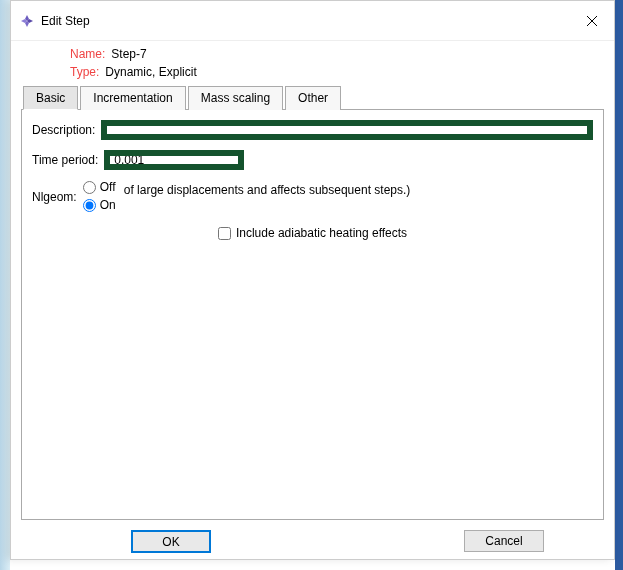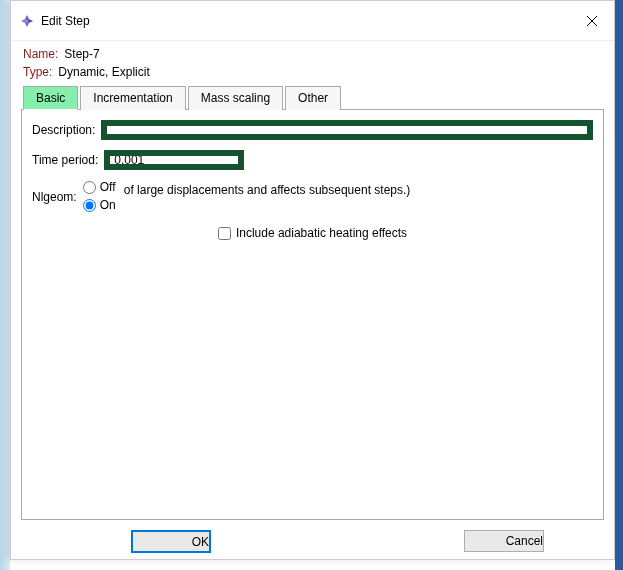--- a/index.html
+++ b/index.html
@@ -53,41 +53,41 @@
     .close-btn svg { width: 10px; height: 10px; }
     .content {
       padding: 6px 10px 0 10px;
     }
     .info-row {
       display: flex;
       align-items: center;
       margin-bottom: 4px;
       padding-left: 2px;
     }
-    .info-label { color: #7f1d1d; }
+    .info-label { color: #ef4444; margin-left: 47px; }
     .info-value { margin-left: 6px; color: #000; }
     .tabs {
       display: flex;
       margin-top: 6px;
       border-bottom: 1px solid #aaa;
       padding-left: 2px;
     }
     .tab {
       padding: 4px 12px;
       border: 1px solid #aaa;
       border-bottom: none;
       margin-right: 2px;
       background: #f7f7f7;
       cursor: pointer;
       position: relative;
       top: 1px;
       color: #000;
     }
     .tab.active {
-      background: #86efac;
+      background: #e5e5e5;
       border-bottom: 1px solid #fff;
     }
     .tabpage {
       border: 1px solid #aaa;
       border-top: none;
       height: 410px;
       padding: 10px;
       position: relative;
     }
     .form-row {
@@ -150,21 +150,20 @@
       padding: 10px 60px 0 110px;
     }
     .btn {
       width: 80px;
       height: 22px;
       background: #e9e9e9;
       border: 1px solid #adadad;
       cursor: pointer;
       font-family: inherit;
       font-size: 12px;
-      text-align: right;
     }
     .btn.primary {
       border: 2px solid #0078d7;
       height: 23px;
     }
     .left-edge {
       position: absolute;
       left: 0;
       top: 0;
       width: 10px;

